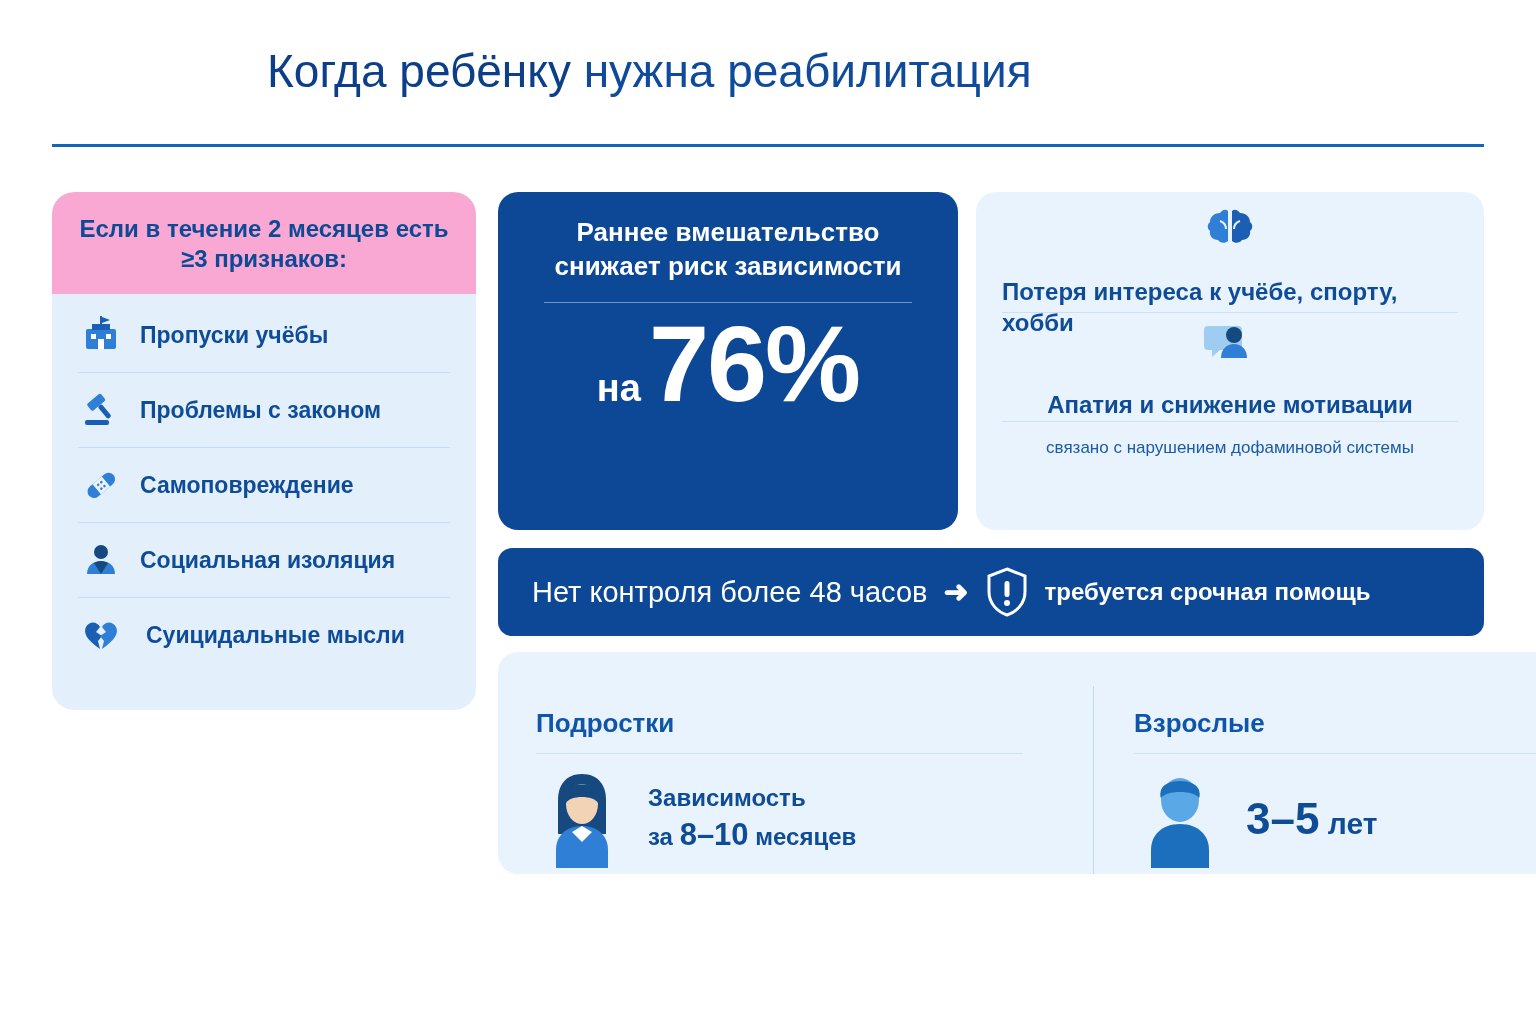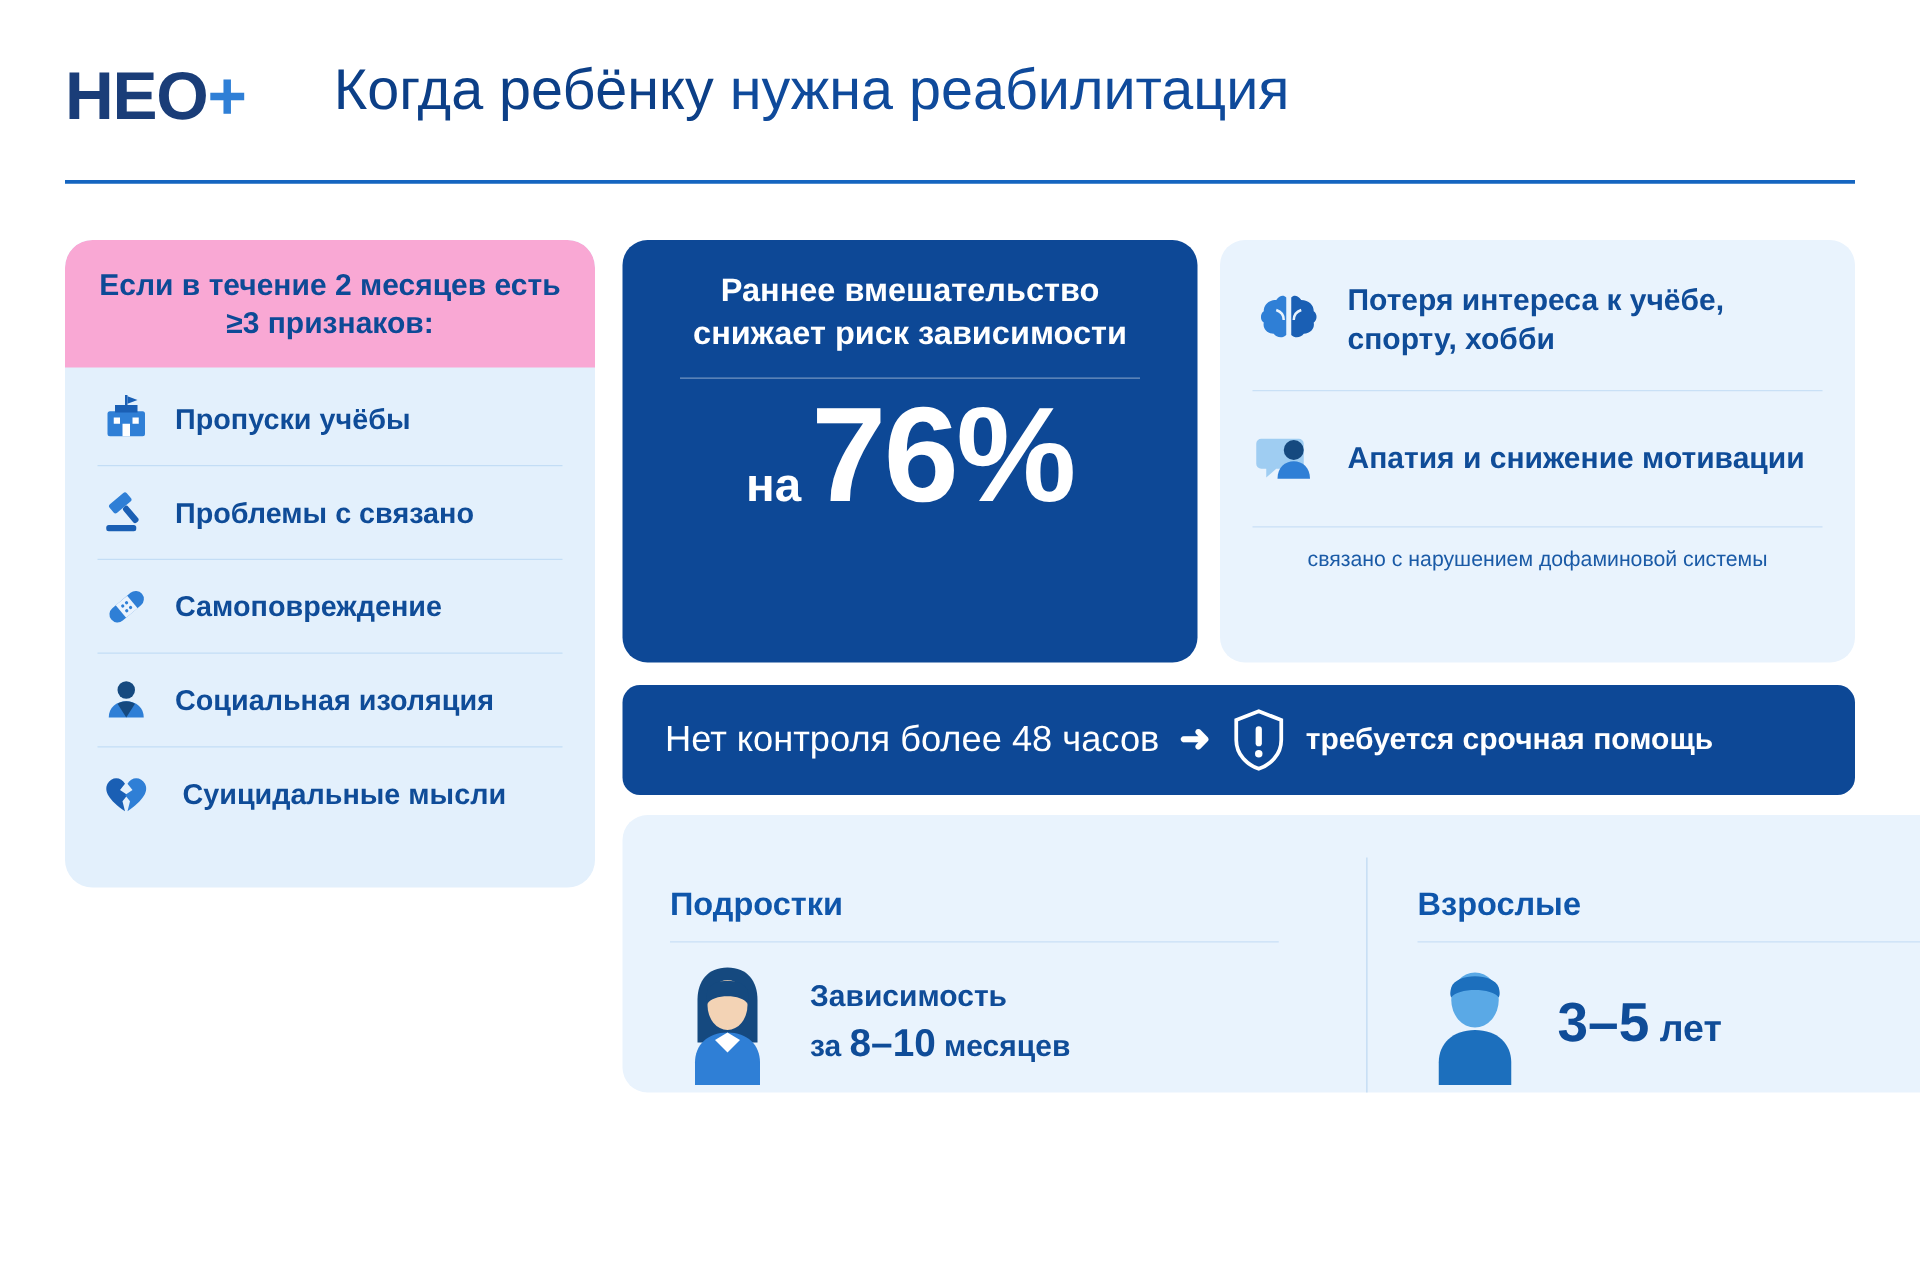--- a/index.html
+++ b/index.html
@@ -166,20 +166,21 @@
     border-radius: 20px;
     padding: 0 26px;
     box-sizing: border-box;
   }
   .symptom-row {
     display: flex;
     align-items: center;
     gap: 18px;
     height: 108px;
     border-bottom: 1px solid #c9e0f6;
+    flex-direction: column;
   }
   .symptom-row:first-child { padding-top: 8px; height: 112px; }
   .symptom-icon {
     width: 58px;
     height: 58px;
     flex: 0 0 58px;
     display: flex;
     align-items: center;
     justify-content: center;
   }
@@ -295,23 +296,20 @@
     color: #0f4c98;
   }
   .tl-years .unit {
     font-size: 30px;
   }
 </style>
 </head>
 <body>
 
 <div class="header">
-  <div class="logo">
-    <span>HEO</span><span class="plus">+</span>
-  </div>
   <div class="header-title">
     <span class="accent">Когда ребёнку</span><span> нужна реабилитация</span>
   </div>
   <div class="header-rule"></div>
 </div>
 
 <div class="signs-card">
   <div class="signs-head">Если в течение 2 месяцев есть ≥3 признаков:</div>
   <div class="signs-list">
 
@@ -333,21 +331,21 @@
     <div class="sign-row">
       <span class="sign-icon">
         <svg width="44" height="44" viewBox="0 0 44 44">
           <rect x="6" y="32" width="24" height="5" rx="2" fill="#1a5fb4"></rect>
           <g transform="rotate(-40 22 20)">
             <rect x="13" y="8" width="18" height="9" rx="2" fill="#2f7fd6"></rect>
             <rect x="20" y="17" width="5" height="16" rx="2" fill="#1a5fb4"></rect>
           </g>
         </svg>
       </span>
-      <span class="sign-label">Проблемы с связано</span>
+      <span class="sign-label">Проблемы с законом</span>
     </div>
 
     <div class="sign-row">
       <span class="sign-icon">
         <svg width="44" height="44" viewBox="0 0 44 44">
           <g transform="rotate(-40 22 22)">
             <rect x="6" y="16" width="32" height="13" rx="6.5" fill="#2f7fd6"></rect>
             <rect x="16" y="16" width="12" height="13" fill="#eaf3fd"></rect>
             <circle cx="20" cy="20" r="1.3" fill="#2f7fd6"></circle>
             <circle cx="24" cy="20" r="1.3" fill="#2f7fd6"></circle>

